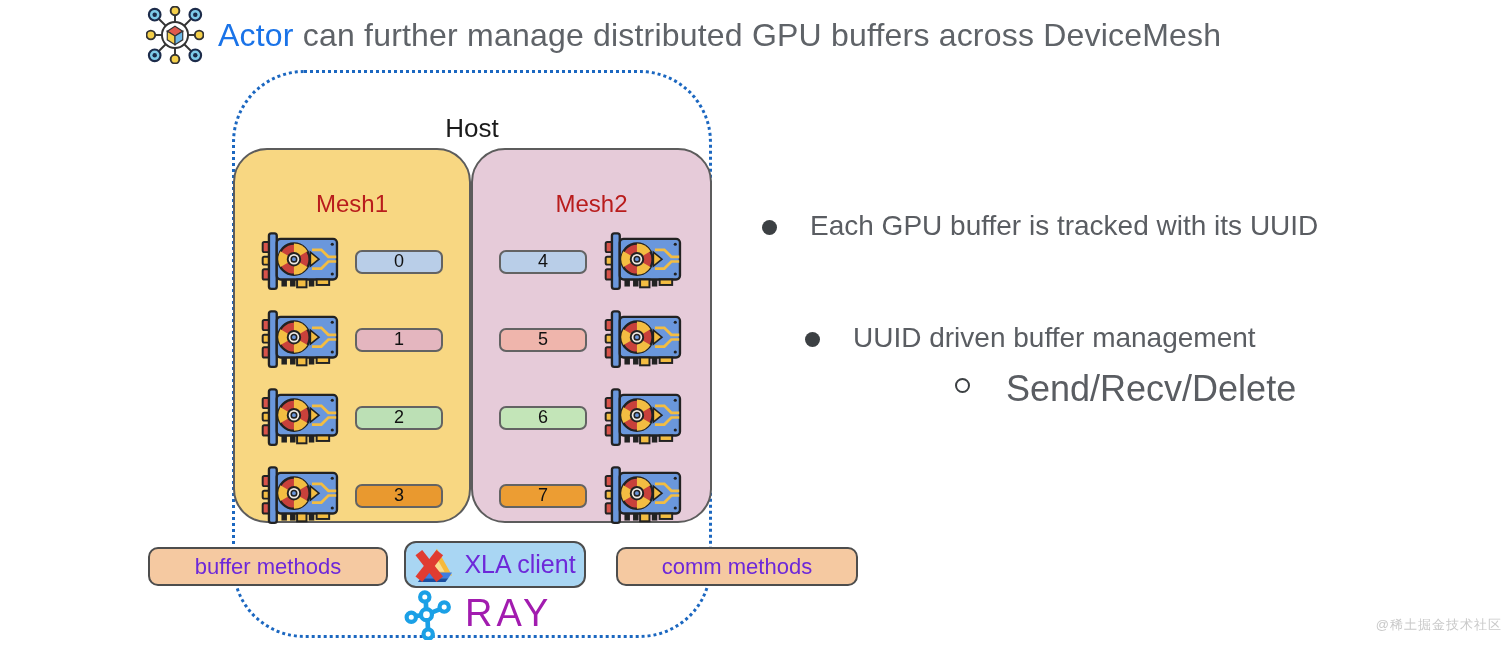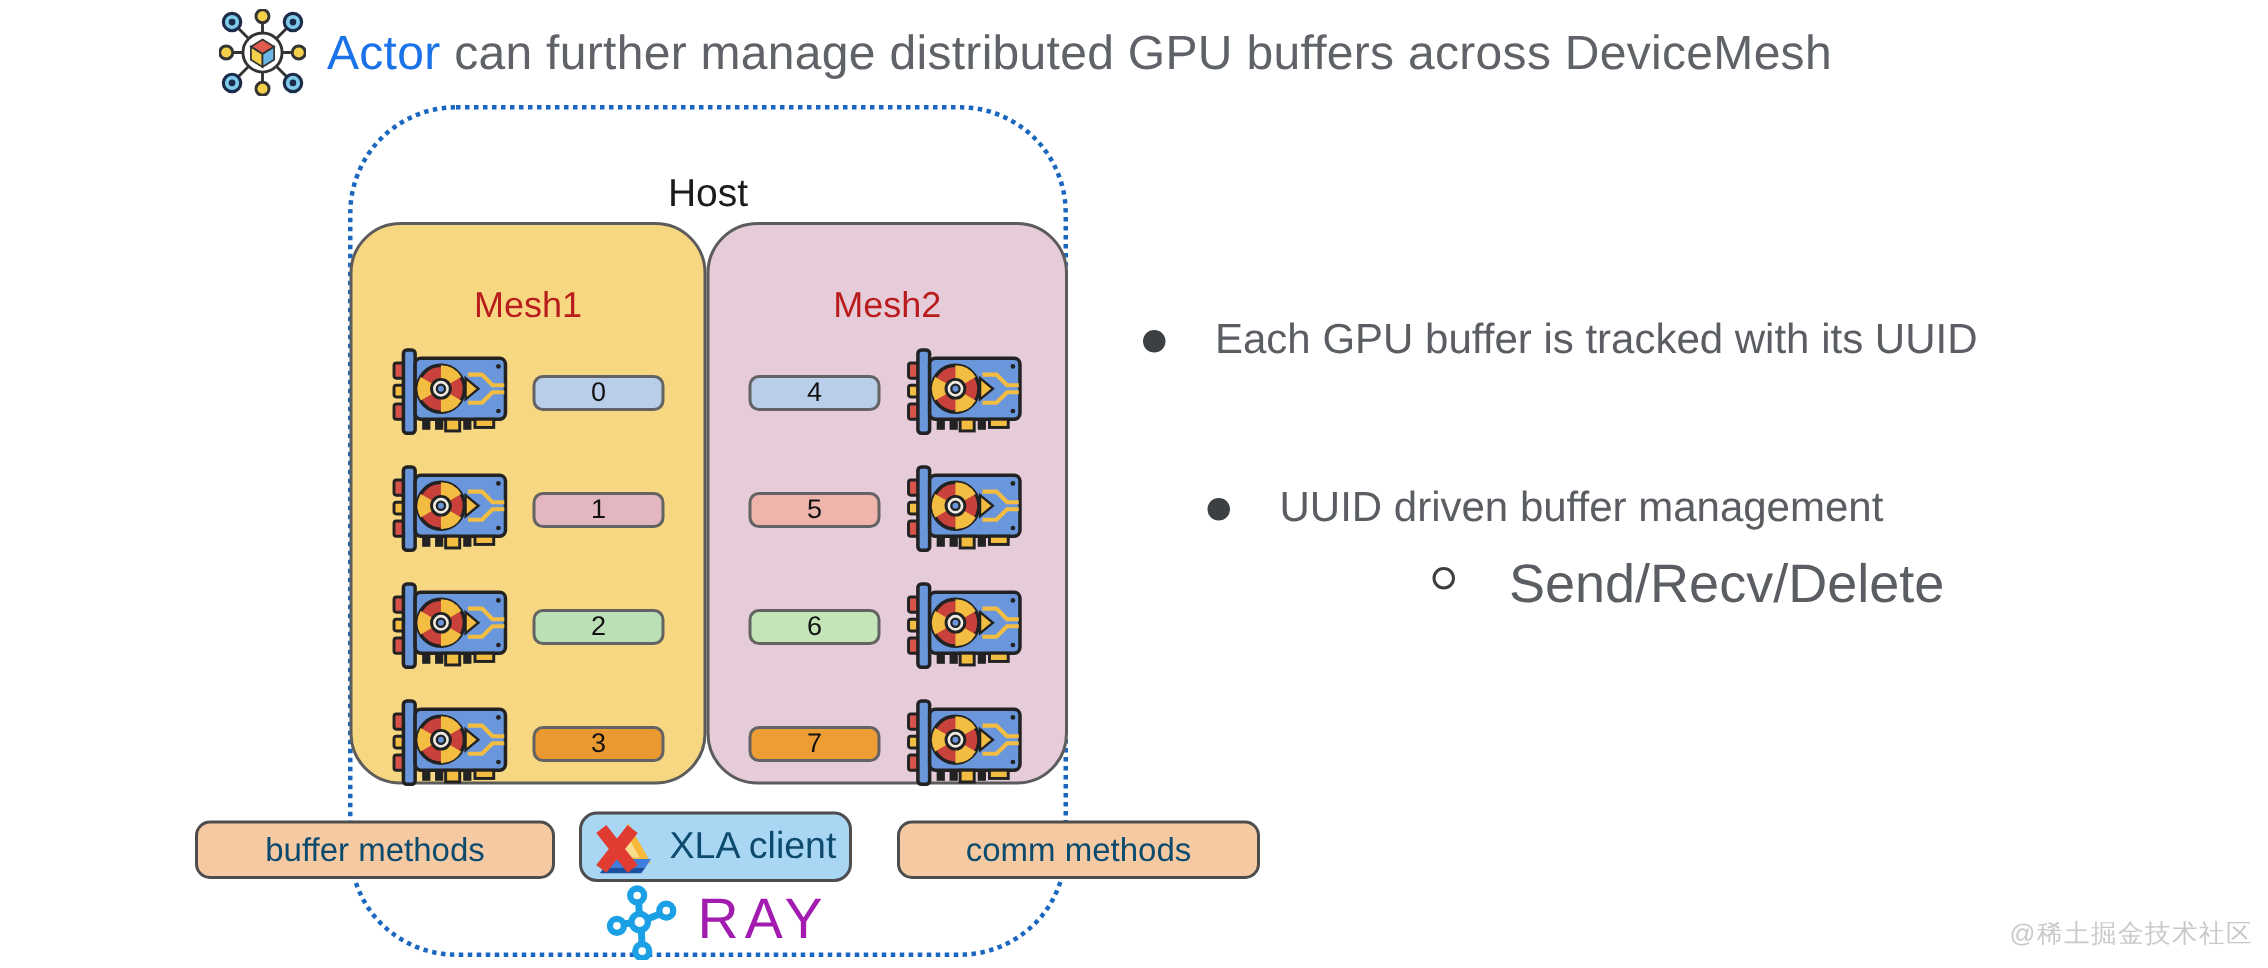--- a/index.html
+++ b/index.html
@@ -26,22 +26,22 @@
   .mesh-label{text-align:center;padding-top:40px;font-size:24px;color:#b91c1c;height:30px;}
   .mesh-rows{display:flex;flex-direction:column;gap:17px;padding:11px 26px 0 26px;}
   .gpu-row{display:flex;align-items:center;justify-content:space-between;height:61px;}
   .gpu-ic{width:80px;height:61px;flex:0 0 auto;}
   .chip{width:88px;height:24px;border:2px solid #636363;border-radius:7px;
         display:flex;align-items:center;justify-content:center;
         font-size:18px;color:#111;box-sizing:border-box;}
 
   
   .btn{position:absolute;box-sizing:border-box;border:2px solid #4d4d4d;border-radius:10px;
-       display:flex;align-items:center;justify-content:center;font-size:22px;color:#0c4a6e;
-       background:#f5c9a1;z-index:3;}
+       display:flex;align-items:center;justify-content:center;font-size:22px;color:#6d28d9;
+       background:#f5c9a1;z-index:3;margin-left:18px;}
   .btn.buffer{left:130px;top:547px;width:240px;height:39px;}
   .btn.comm{left:598px;top:547px;width:242px;height:39px;}
   .btn.xla{left:386px;top:541px;width:182px;height:47px;border-radius:12px;
            background:#a9d6f3;gap:8px;font-size:25px;}
   .xla-logo{width:42px;height:38px;flex:0 0 auto;}
 
   
   .ray{position:absolute;left:399px;top:586px;display:flex;align-items:center;gap:6px;z-index:3;}
   .ray-glyph{width:60px;height:54px;}
   .ray-word{font-size:38px;color:#a21caf;letter-spacing:4px;font-weight:400;}
@@ -52,21 +52,21 @@
   .bullet .dot{width:15px;height:15px;border-radius:50%;background:#3c4043;
                margin-top:10px;flex:0 0 auto;}
   .bullet.b1{left:762px;top:210px;}
   .bullet.b2{left:805px;top:322px;}
   .subbullet{position:absolute;left:955px;top:368px;display:flex;align-items:flex-start;gap:36px;
              font-size:36px;color:#5a5d62;white-space:nowrap;}
   .subbullet .ring{width:11px;height:11px;border-radius:50%;border:2.5px solid #3c4043;
                    margin-top:10px;flex:0 0 auto;background:#fff;}
 
   
-  .watermark{position:absolute;right:10px;bottom:11px;font-size:17px;color:#c9c9c9;
+  .watermark{position:absolute;right:10px;bottom:11px;font-size:13px;color:#c9c9c9;
              letter-spacing:1px;}
 </style>
 </head>
 <body>
 
 <div class="slide">
 
   <svg width="0" height="0" style="position:absolute" aria-hidden="true">
     <defs>
       <symbol id="gpu" viewBox="0 0 100 78">

